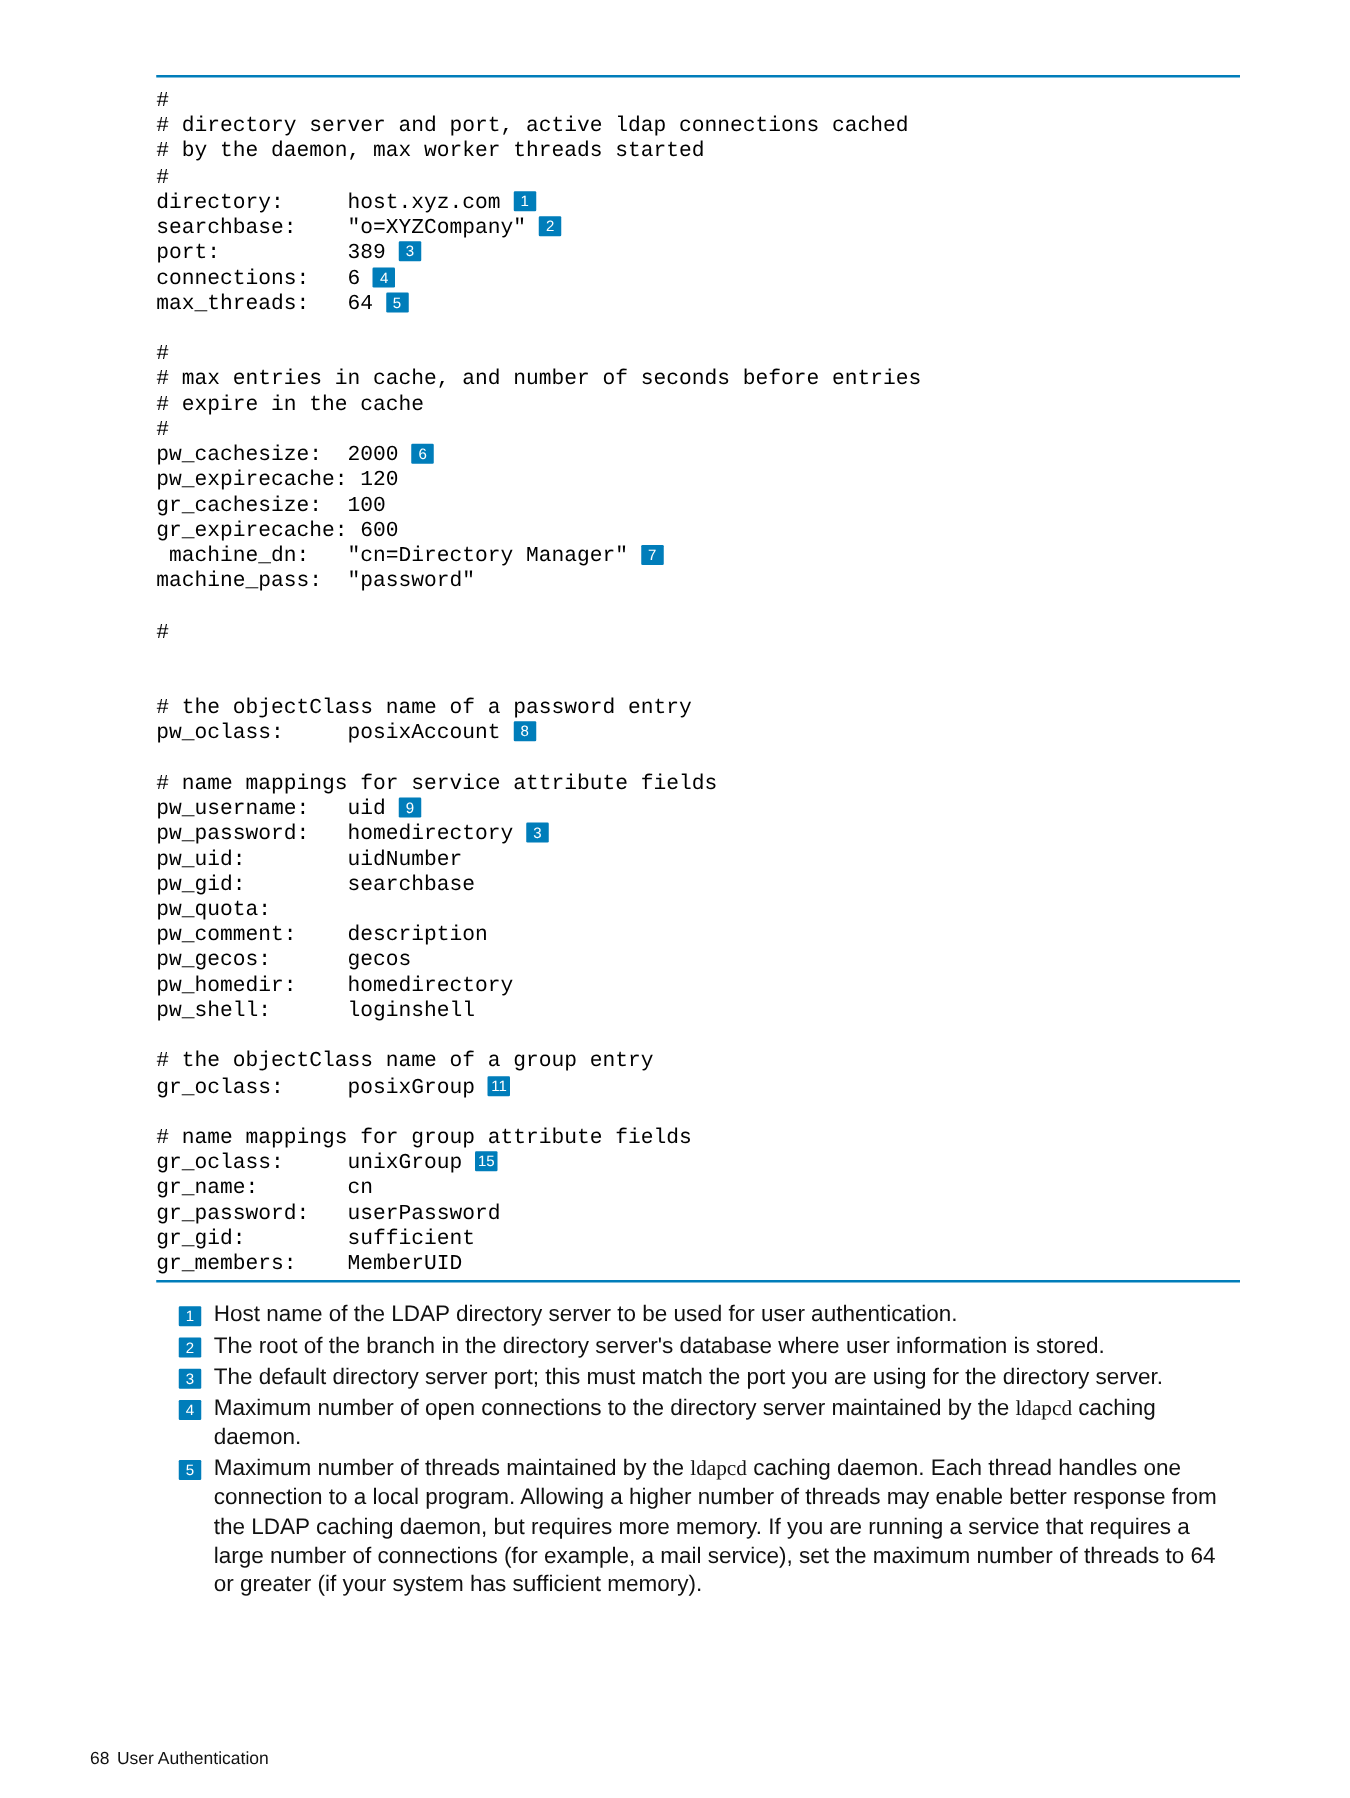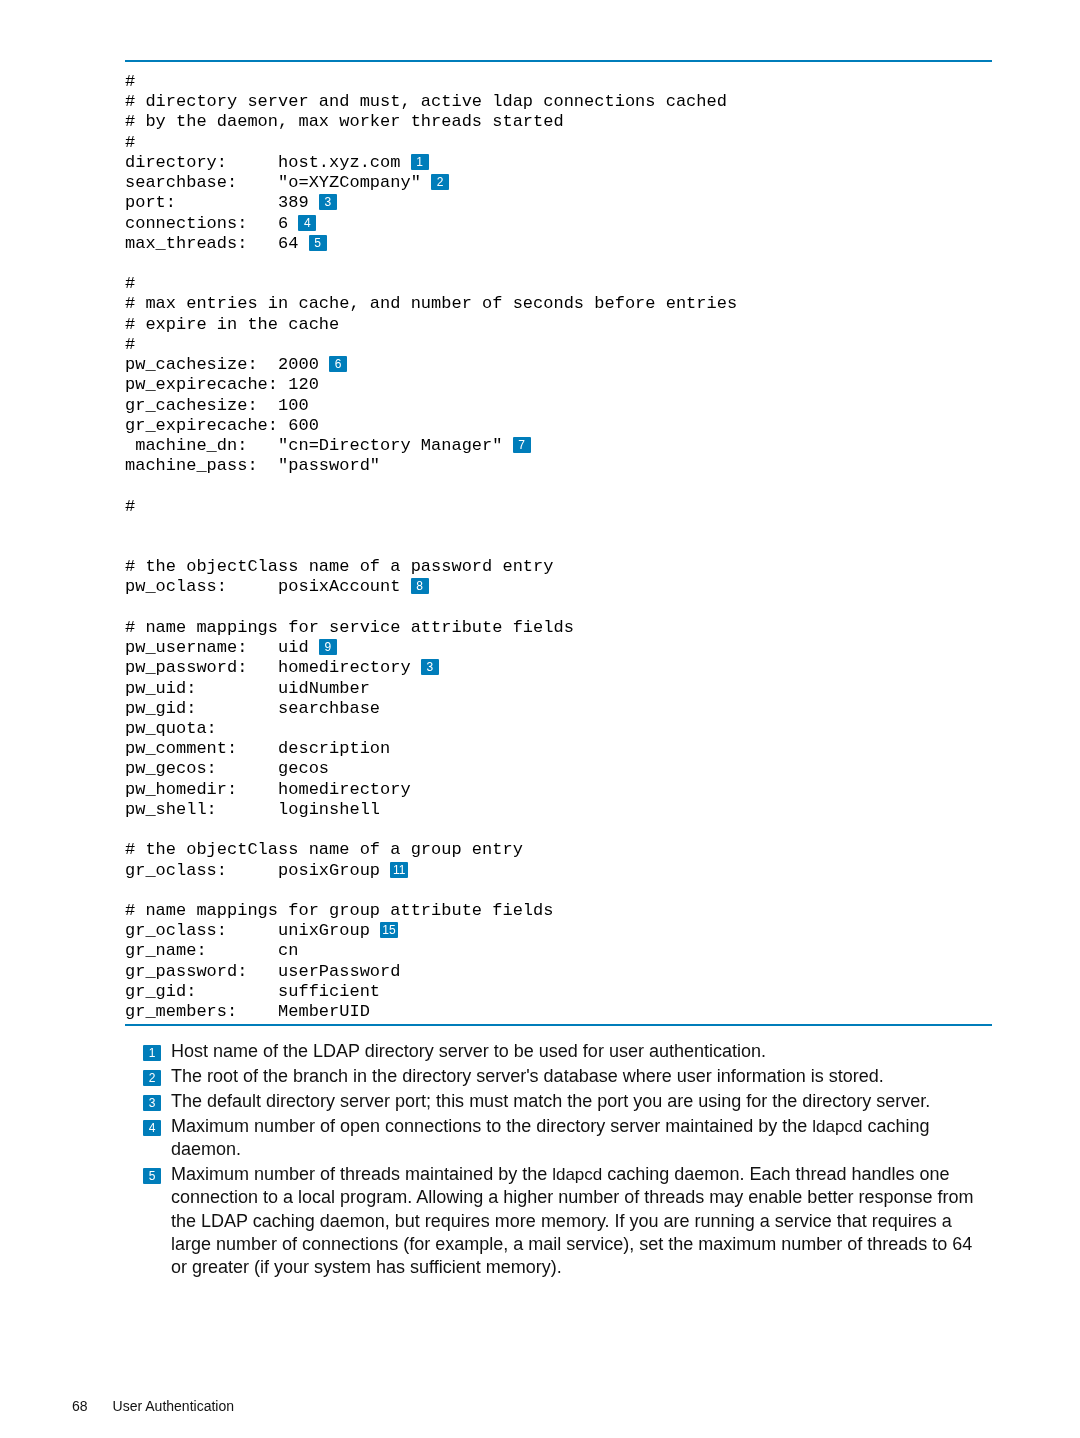--- a/index.html
+++ b/index.html
@@ -70,44 +70,44 @@
     padding-left: 18px;
     box-sizing: border-box;
   }
   .callouts-list .num-col .callout {
     vertical-align: 0;
   }
   .callouts-list .text-col {
     flex: 1 1 auto;
   }
   .mono-inline {
-    font-family: Liberation Sans, sans-serif;
+    font-family: Liberation Serif, serif;
     font-size: 17px;
   }
   .footer {
     position: absolute;
     bottom: 24px;
     left: 72px;
     font-size: 14px;
     color: #111;
     font-weight: 300;
   }
   .footer .pnum {
-    margin-right: 25px;
+    margin-right: 6px;
   }
 </style>
 </head>
 <body>
 
 <div class="page">
 
   <hr class="rule">
 
   <div class="code"><span>#</span>
-<span># directory server and must, active ldap connections cached</span>
+<span># directory server and port, active ldap connections cached</span>
 <span># by the daemon, max worker threads started</span>
 <span>#</span>
 <span>directory:     host.xyz.com </span><span class="callout">1</span>
 <span>searchbase:    "o=XYZCompany" </span><span class="callout">2</span>
 <span>port:          389 </span><span class="callout">3</span>
 <span>connections:   6 </span><span class="callout">4</span>
 <span>max_threads:   64 </span><span class="callout">5</span>
 <span></span>
 <span>#</span>
 <span># max entries in cache, and number of seconds before entries</span>

